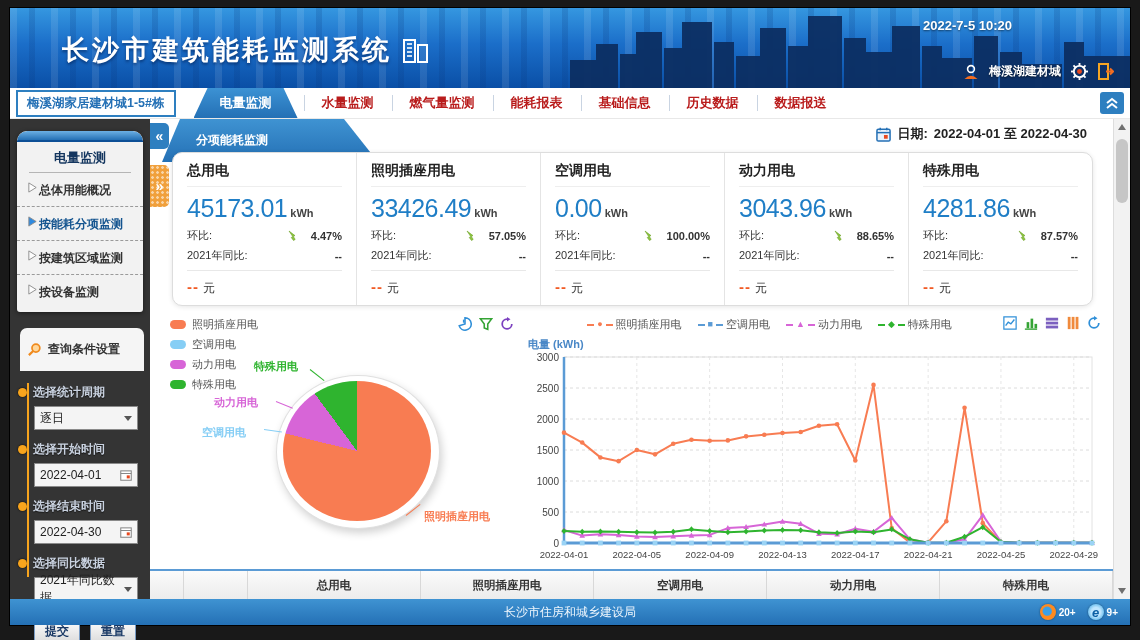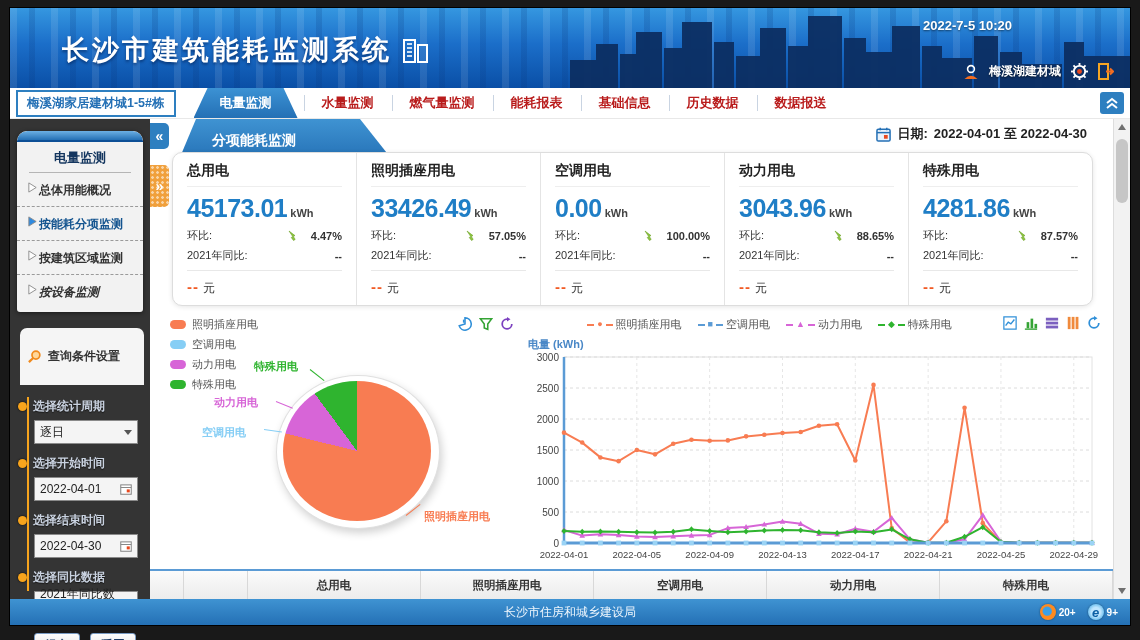--- a/index.html
+++ b/index.html
@@ -26,44 +26,44 @@
 
   
   .content{flex:1;display:flex;min-height:0;background:#fff;}
 
   
   .sidebar{width:140px;background:#343434;position:relative;flex:0 0 auto;padding-top:8px;}
   .menu-card{margin:4px 7px 0;background:#f2f2f2;border-radius:10px 10px 3px 3px;overflow:hidden;box-shadow:0 1px 4px rgba(0,0,0,.5);}
   .menu-cap{height:9px;background:linear-gradient(180deg,#6cb0e4,#2470b5);border-bottom:2px solid #0d4f96;border-radius:10px 10px 0 0;}
   .menu-title{text-align:center;font-weight:bold;color:#14365f;font-size:13px;padding:7px 0 5px;margin:0 12px;border-bottom:1px solid #b5b5b5;}
   .menu-item{display:flex;align-items:flex-start;gap:1px;padding:9px 10px 7px;font-size:12px;font-weight:bold;color:#333;border-bottom:1px dashed #9a9a9a;cursor:pointer;}
-  .menu-item:last-child{border-bottom:none;padding-bottom:11px;font-style:italic;}
+  .menu-item:last-child{border-bottom:none;padding-bottom:11px;}
   .menu-item.active span{color:#14548f;}
-  .query-tab{margin:16px 0 0 10px;width:110px;background:#f5f5f5;border-radius:7px 7px 0 0;padding:20px 7px;display:flex;align-items:center;gap:6px;font-size:12px;font-weight:bold;color:#333;}
+  .query-tab{margin:16px 0 0 10px;width:110px;background:#f5f5f5;border-radius:7px 7px 0 0;padding:13px 7px;display:flex;align-items:center;gap:6px;font-size:12px;font-weight:bold;color:#333;}
   .form{position:relative;padding:2px 12px 0 24px;}
   .rail{position:absolute;left:17px;top:12px;bottom:66px;width:2px;background:#f7a41d;}
   .fld-label{display:flex;align-items:center;font-size:12px;font-weight:bold;color:#c9d2e0;margin:11px 0 5px;text-shadow:0 1px 1px rgba(0,0,0,.6);}
   .fld-label::before{content:"";width:9px;height:9px;border-radius:50%;background:#f7a41d;display:inline-block;margin:0 6px 0 -16px;box-shadow:0 0 2px #000;}
   .ctrl{height:22px;background:#f4f4f4;border:1px solid #8a8a8a;font-size:12px;color:#222;display:flex;align-items:center;justify-content:space-between;padding:0 5px;cursor:pointer;}
   .sel-arrow{width:0;height:0;border-left:4px solid transparent;border-right:4px solid transparent;border-top:5px solid #555;}
   .btn-row{display:flex;gap:10px;justify-content:flex-end;margin:18px 2px 0 0;}
   .btn{min-width:46px;height:24px;background:linear-gradient(180deg,#fdfdfd,#dcdcdc);border:1px solid #7a9cc4;border-radius:3px;color:#1b3a66;font-weight:bold;font-size:12px;cursor:pointer;}
 
   
   .main{flex:1;position:relative;background:#fff;overflow:hidden;}
   .collapse-btn{position:absolute;left:0;top:4px;width:19px;height:26px;background:#2e7fc0;border-radius:0 5px 5px 0;color:#fff;font-weight:bold;font-size:14px;display:flex;align-items:center;justify-content:center;cursor:pointer;z-index:5;}
   .expand-btn{position:absolute;left:0;top:46px;width:19px;height:42px;background:#f0a03c;background-image:radial-gradient(rgba(255,255,255,.55) 1px,transparent 1.6px);background-size:5px 5px;border-radius:0 5px 5px 0;color:#fff;font-weight:bold;font-size:14px;display:flex;align-items:center;justify-content:center;cursor:pointer;z-index:5;}
-  .panel-tab{position:absolute;left:28px;top:0;width:216px;height:43px;background:linear-gradient(180deg,#3f93d2,#2470b5);clip-path:polygon(18px 0,calc(100% - 34px) 0,100% 100%,0 100%);color:#fff;font-weight:bold;font-size:14px;display:flex;align-items:center;padding-left:34px;box-sizing:border-box;}
+  .panel-tab{position:absolute;left:12px;top:0;width:216px;height:43px;background:linear-gradient(180deg,#3f93d2,#2470b5);clip-path:polygon(18px 0,calc(100% - 34px) 0,100% 100%,0 100%);color:#fff;font-weight:bold;font-size:12px;display:flex;align-items:center;padding-left:34px;box-sizing:border-box;}
   .date-row{position:absolute;right:26px;top:6px;display:flex;align-items:center;gap:6px;font-size:13px;font-weight:bold;color:#222;}
   .cards-wrap{position:absolute;left:22px;right:20px;top:33px;height:152px;background:#fff;border:1px solid #ddd;border-radius:10px;box-shadow:0 1px 5px rgba(0,0,0,.10);display:flex;overflow:hidden;}
   .card{flex:1;padding:9px 14px 4px;min-width:0;}
   .card + .card{border-left:1px solid #e4e4e4;}
   .card-title{font-size:14px;font-weight:bold;color:#222;padding-bottom:6px;border-bottom:1px solid #eee;}
   .val-row{margin:7px 0 5px;white-space:nowrap;}
-  .val{font-size:25px;font-weight:bold;color:#1f7ec6;letter-spacing:-0.5px;text-align:right;}
+  .val{font-size:25px;font-weight:normal;color:#1f7ec6;letter-spacing:-0.5px;text-align:right;}
   .unit{font-size:11px;color:#444;font-weight:bold;margin-left:3px;}
   .kv{display:flex;justify-content:space-between;align-items:center;font-size:11px;color:#333;margin:5px 0;}
   .kv .rv{display:flex;align-items:center;gap:12px;font-weight:bold;}
   .cost-row{border-top:1px solid #e8e8e8;margin-top:7px;padding-top:7px;font-size:12px;color:#333;}
   .cost-dash{color:#f15a24;font-weight:bold;font-size:15px;letter-spacing:1px;margin-right:4px;}
 
   .charts-row{position:absolute;top:194px;left:8px;right:4px;height:254px;display:flex;}
   .pie-sec{width:362px;position:relative;flex:0 0 auto;}
   .pie-legend{position:absolute;left:12px;top:4px;display:flex;flex-direction:column;gap:5px;}
   .pl-item{display:flex;align-items:center;gap:6px;font-size:11px;color:#555;cursor:pointer;}

